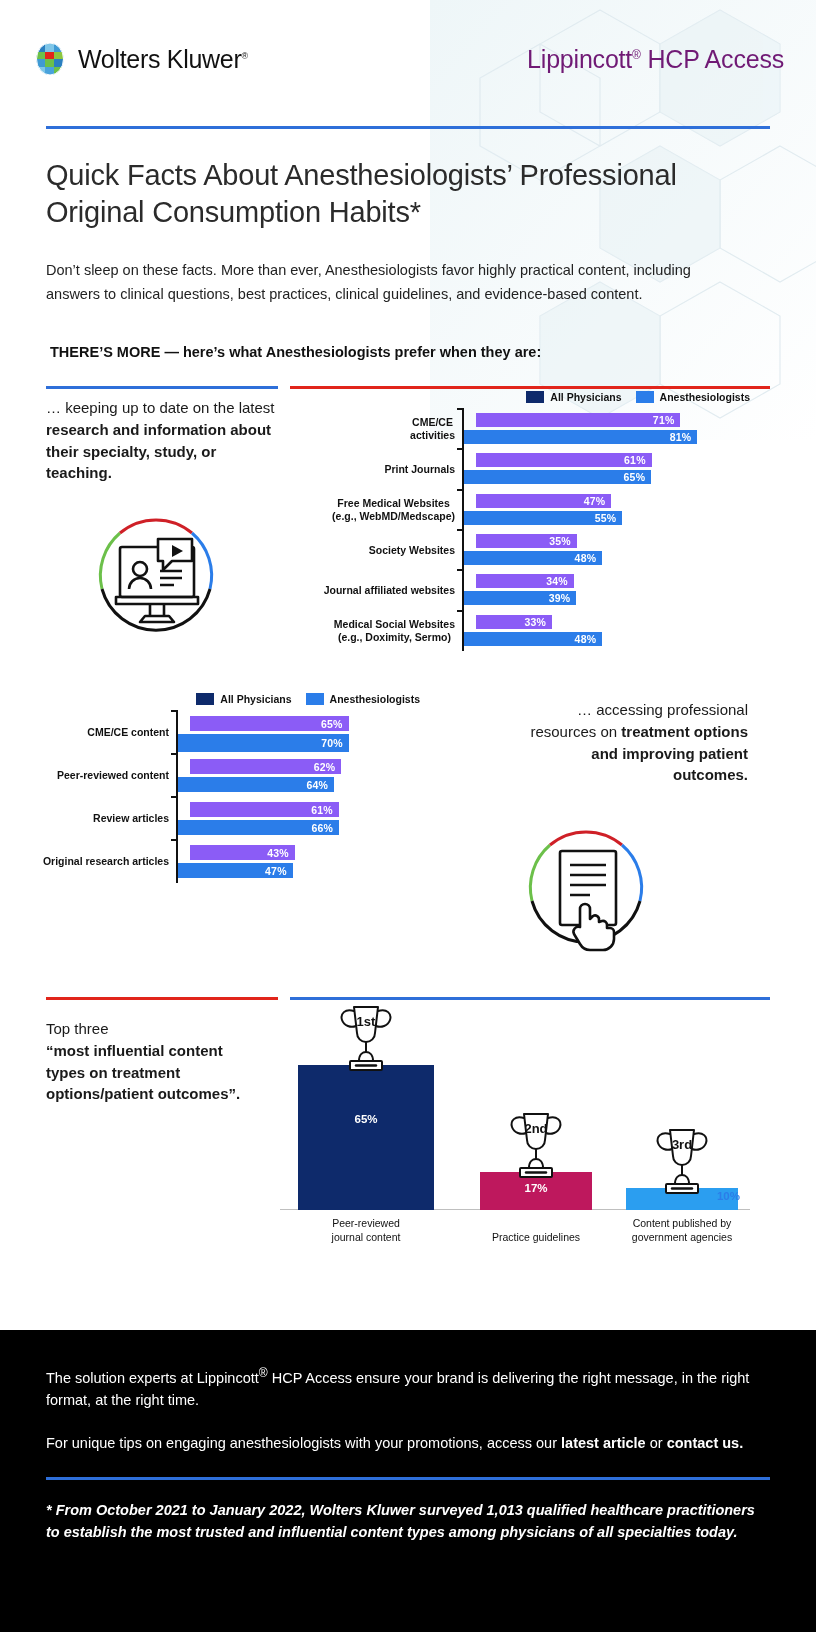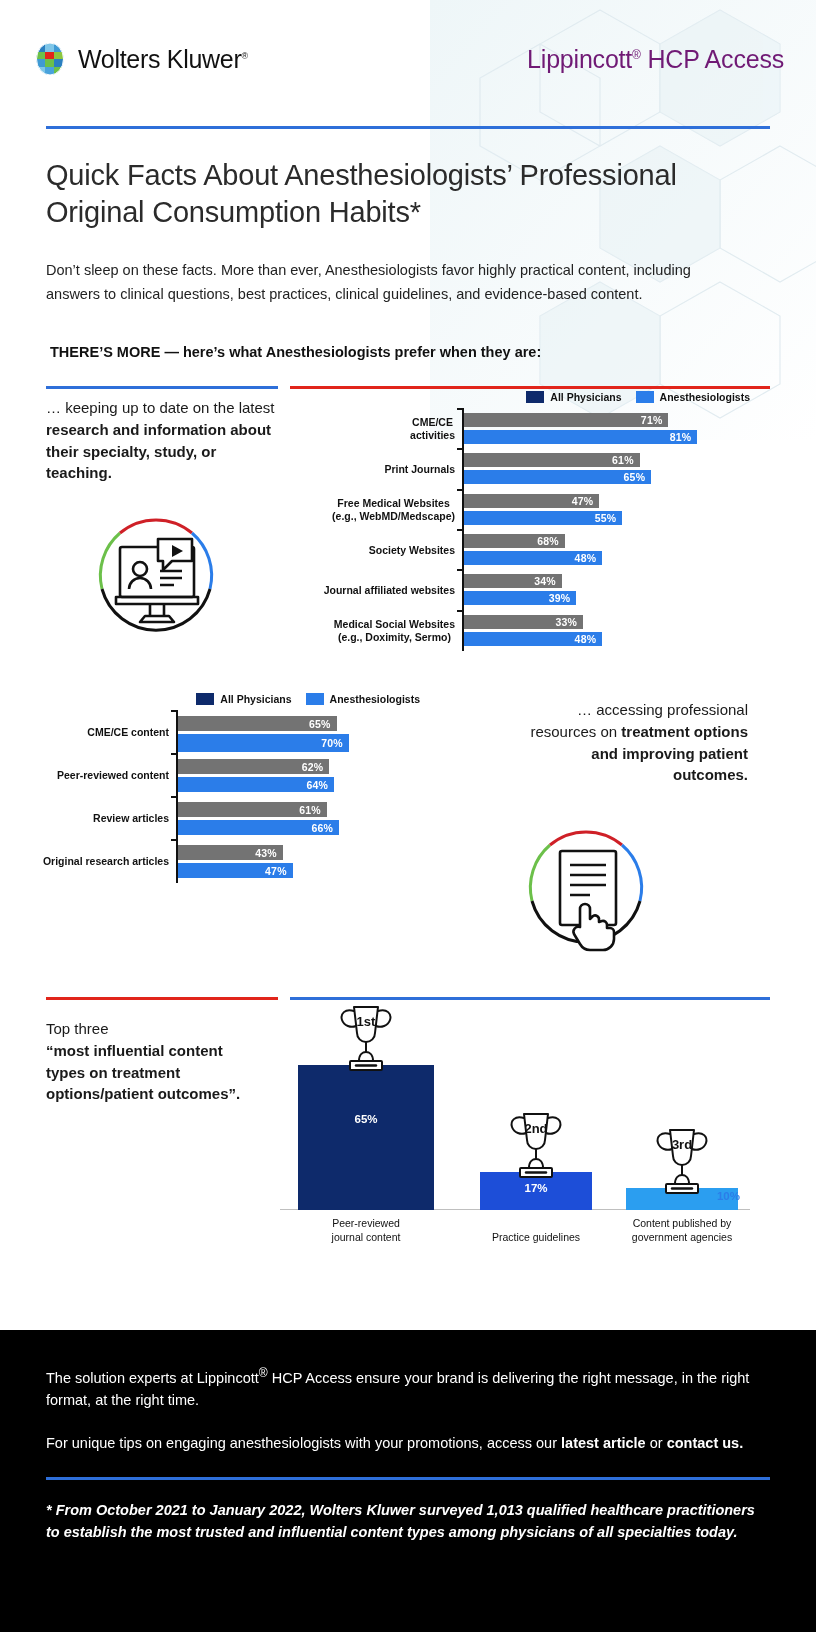--- a/index.html
+++ b/index.html
@@ -70,21 +70,21 @@
   .cat-col{display:flex;flex-direction:column;}
   .plot-col{flex:1;border-left:2.5px solid #111;position:relative;}
   .cat-cell{
     display:flex;align-items:center;justify-content:flex-end;
     font-size:10.5px;font-weight:bold;color:#111;text-align:center;line-height:1.25;
     padding-right:7px;box-sizing:border-box;position:relative;
   }
   .cat-cell .tick{position:absolute;right:-2px;top:-1px;width:7px;height:2px;background:#111;}
   .grp{position:relative;box-sizing:border-box;}
   .bar{position:relative;display:flex;align-items:center;justify-content:flex-end;box-sizing:border-box;}
-  .bar.dark{background:#737373;}
+  .bar.dark{background:#8b5cf6;margin-left:12px;}
   .bar.light{background:#2b7de9;}
   .bar .val{font-size:10.5px;font-weight:bold;color:#fff;padding-right:6px;letter-spacing:.2px;}
 
   
   .podium{position:relative;}
   .podbar{position:absolute;bottom:0;display:flex;align-items:flex-start;justify-content:center;}
   .podbar .pval{font-size:11.5px;font-weight:bold;color:#fff;margin-top:10px;}
   .podlabel{position:absolute;font-size:10.5px;line-height:1.3;text-align:center;color:#111;}
   .trophy{position:absolute;}
   .axisline{position:absolute;bottom:0;height:1px;background:#bfbfbf;}
@@ -256,36 +256,36 @@
               <div class="grp" style="height: 40.3px; padding-top: 4px;">
                 <div class="bar dark" style="height: 14px; width: 135.36px; margin-bottom: 3px;">
                   <span class="val">47%</span>
                 </div>
                 <div class="bar light" style="height: 14px; width: 158.4px; margin-bottom: 0px;">
                   <span class="val">55%</span>
                 </div>
               </div>
               <div class="grp" style="height: 40.3px; padding-top: 4px;">
                 <div class="bar dark" style="height: 14px; width: 100.8px; margin-bottom: 3px;">
-                  <span class="val">68%</span>
+                  <span class="val">35%</span>
                 </div>
                 <div class="bar light" style="height: 14px; width: 138.24px; margin-bottom: 0px;">
                   <span class="val">48%</span>
                 </div>
               </div>
               <div class="grp" style="height: 40.3px; padding-top: 4px;">
                 <div class="bar dark" style="height: 14px; width: 97.92px; margin-bottom: 3px;">
                   <span class="val">34%</span>
                 </div>
                 <div class="bar light" style="height: 14px; width: 112.32px; margin-bottom: 0px;">
                   <span class="val">39%</span>
                 </div>
               </div>
               <div class="grp" style="height: 40.3px; padding-top: 4px;">
-                <div class="bar dark" style="height: 14px; width: 119px; margin-bottom: 3px;">
+                <div class="bar dark" style="height: 14px; width: 76px; margin-bottom: 3px;">
                   <span class="val">33%</span>
                 </div>
                 <div class="bar light" style="height: 14px; width: 138.24px; margin-bottom: 0px;">
                   <span class="val">48%</span>
                 </div>
               </div>
             </div>
         </div>
       </div>
     </div>
@@ -405,21 +405,21 @@
                 <path d="M19 12 c-9 -3 -14 3 -12 9 c2 6 9 8 14 6" fill="none"></path>
                 <path d="M43 12 c9 -3 14 3 12 9 c-2 6 -9 8 -14 6" fill="none"></path>
                 <path d="M31 43 l0 10" fill="none"></path>
                 <path d="M24 62 c0 -7 4 -9 7 -9 c3 0 7 2 7 9 z"></path>
                 <rect x="15" y="62" width="32" height="9" rx="1"></rect>
                 <path d="M21 66.5 h20" fill="none" stroke-width="2.4"></path>
               </g>
               <text x="31" y="27" text-anchor="middle" font-family="Liberation Sans, sans-serif" font-size="13" font-weight="bold" fill="#111">1st</text>
             </svg></div>
           <div class="podlabel" style="left: 6px; width: 160px; bottom: 14px;">Peer-reviewed<br>journal content</div>
-          <div class="podbar" style="left: 200px; width: 112px; height: 37.9231px; bottom: 48px; background: #1d4ed8;">
+          <div class="podbar" style="left: 200px; width: 112px; height: 37.9231px; bottom: 48px; background: #be185d;">
             <span class="pval">17%</span>
           </div>
           <div class="trophy" style="left: 225px; bottom: 75.9231px; width: 62px; height: 76px;"><svg width="62" height="76" viewBox="0 0 62 76">
               <g fill="#fff" stroke="#111" stroke-width="2" stroke-linejoin="round" stroke-linecap="round">
                 <path d="M19 8 h24 l-3 26 a9 9 0 0 1 -18 0 z"></path>
                 <path d="M19 12 c-9 -3 -14 3 -12 9 c2 6 9 8 14 6" fill="none"></path>
                 <path d="M43 12 c9 -3 14 3 12 9 c-2 6 -9 8 -14 6" fill="none"></path>
                 <path d="M31 43 l0 10" fill="none"></path>
                 <path d="M24 62 c0 -7 4 -9 7 -9 c3 0 7 2 7 9 z"></path>
                 <rect x="15" y="62" width="32" height="9" rx="1"></rect>

